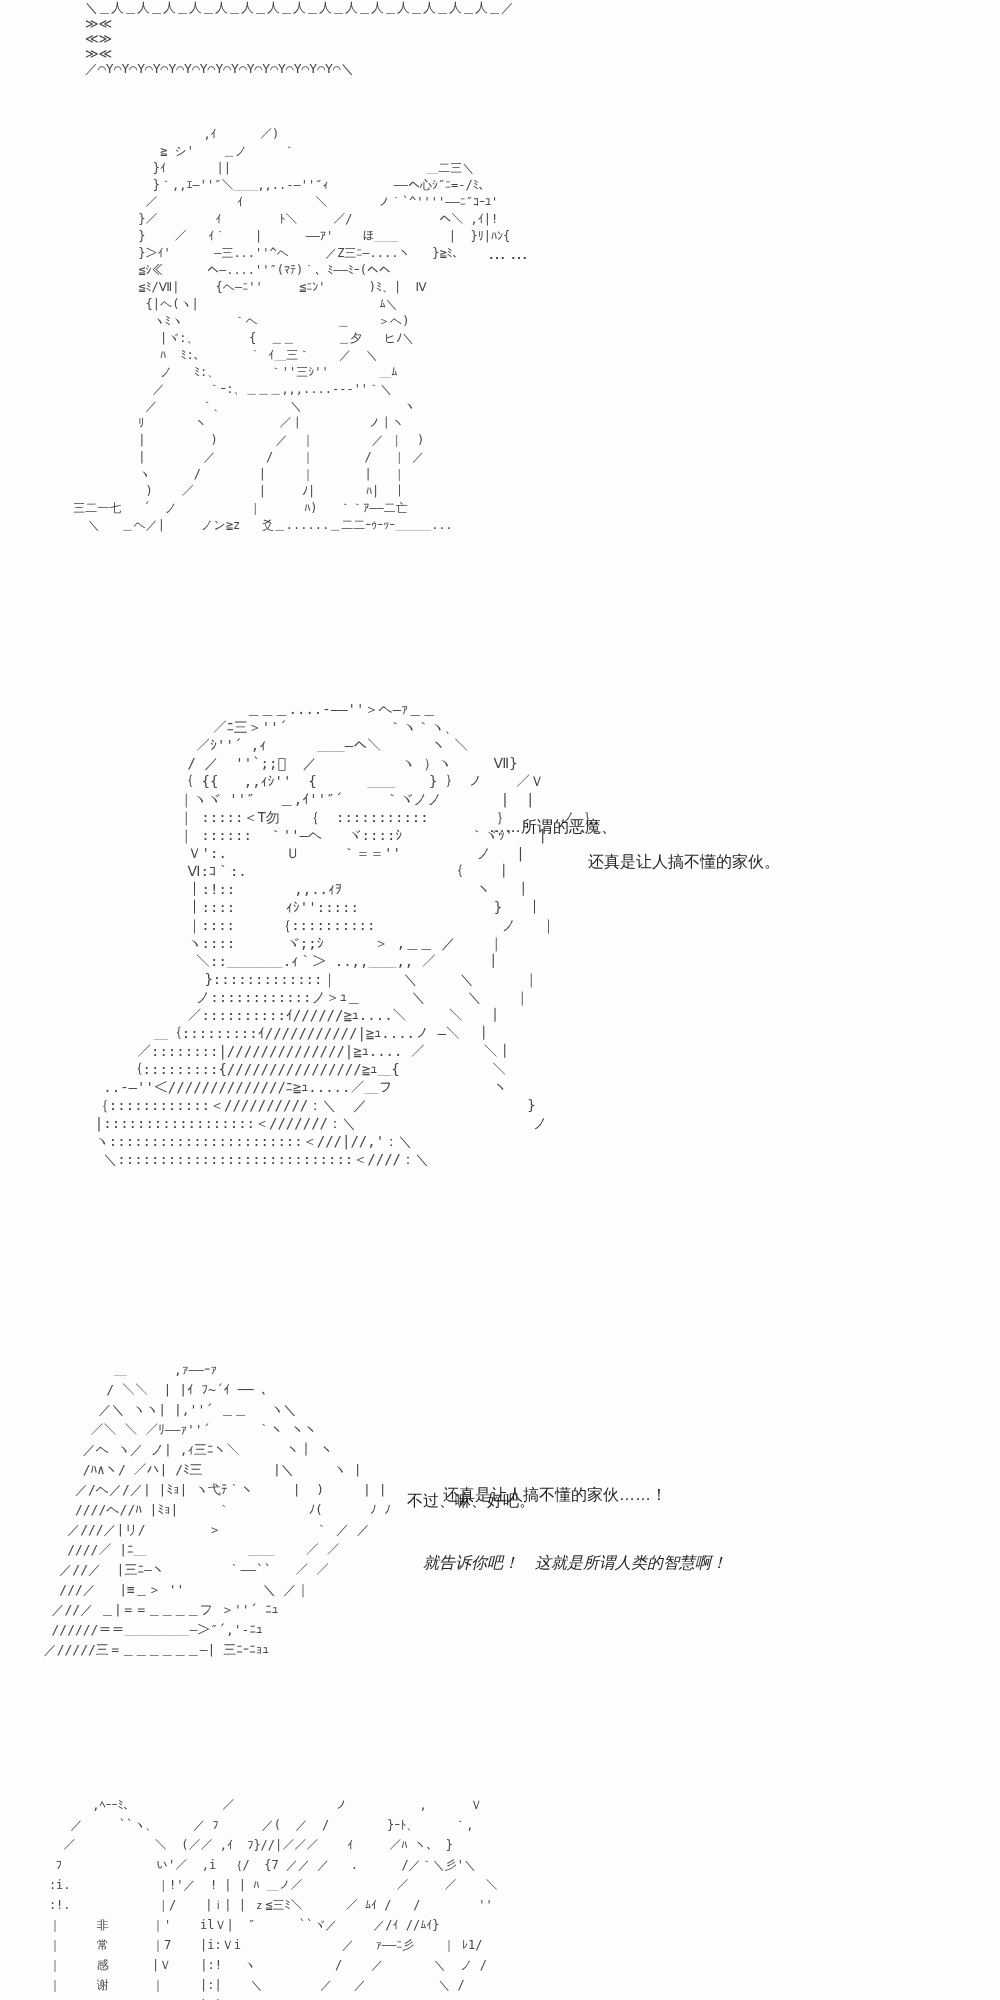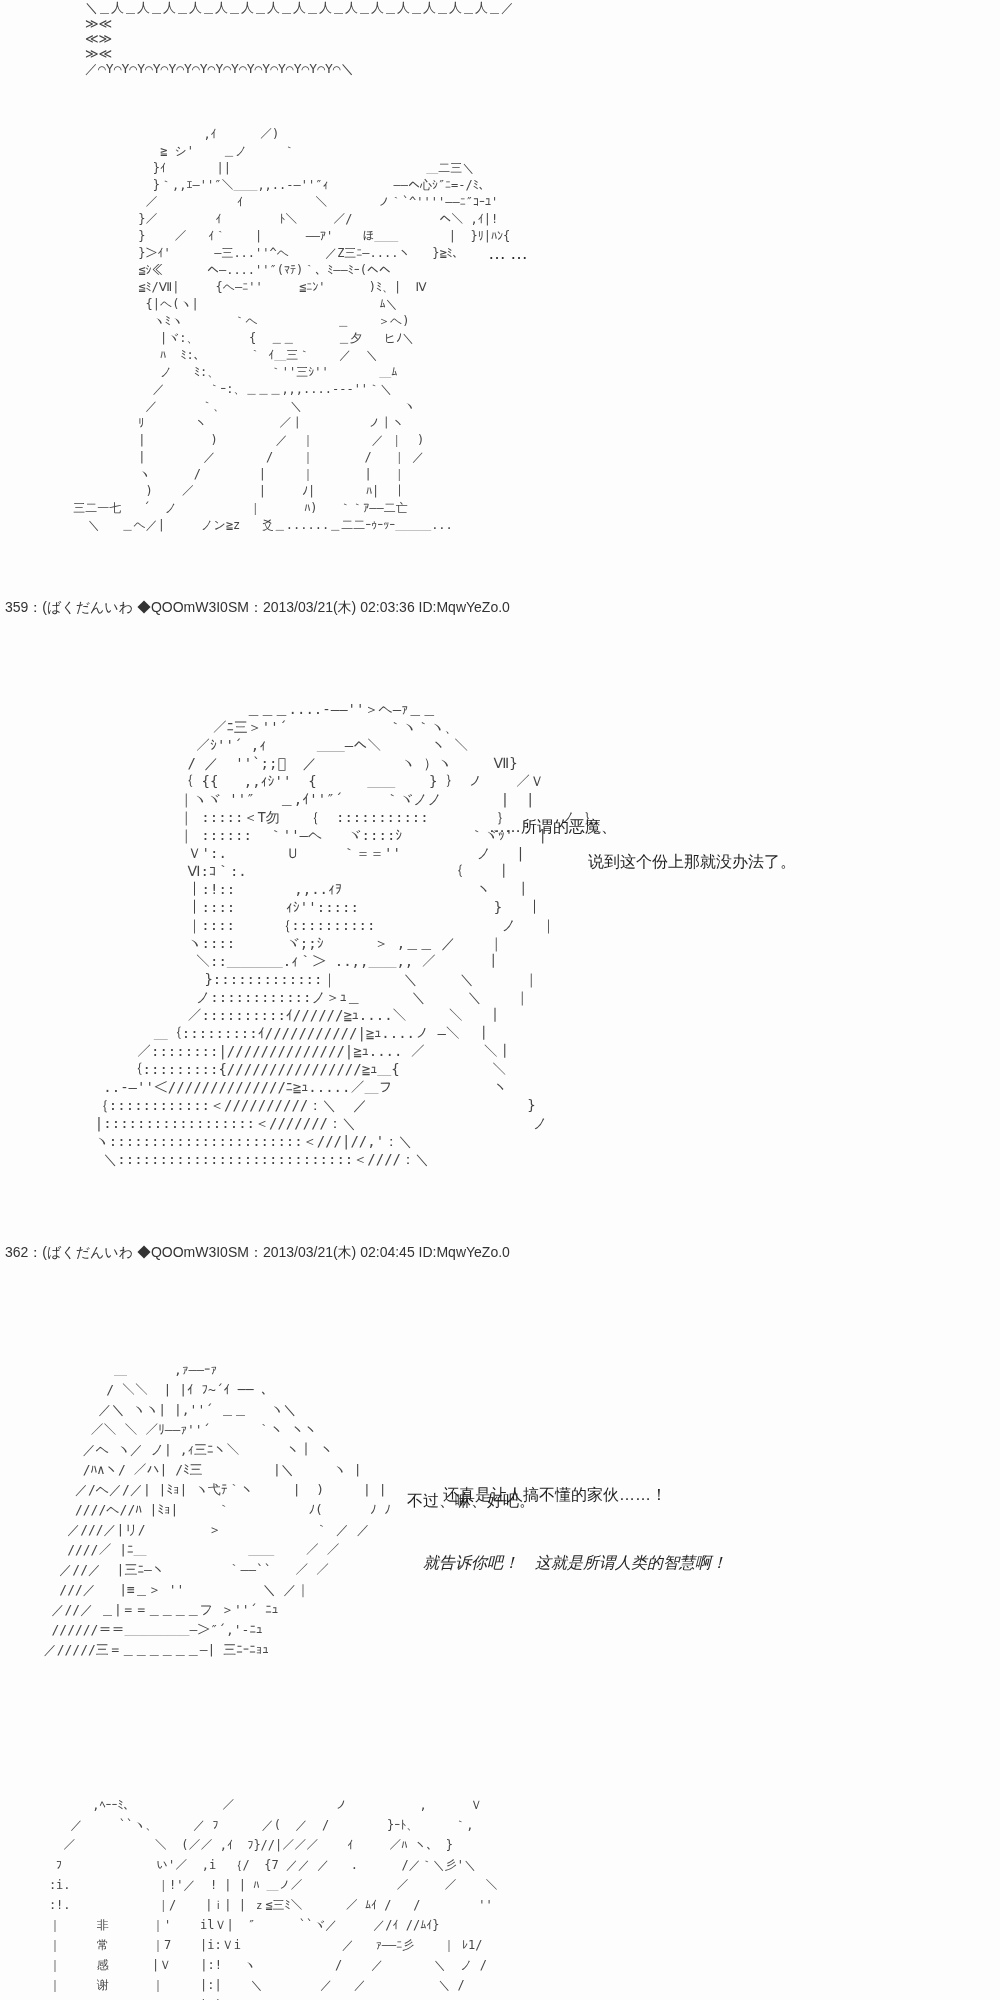--- a/index.html
+++ b/index.html
@@ -88,21 +88,20 @@
                ﾘ       ヽ          ／｜         ノ｜ヽ
                |         )        ／  ｜        ／ ｜  )
                |        ／       /    ｜       /   ｜ ／
                ヽ      /        |     ｜       |   ｜
                 )    ／         |     ﾉ|       ﾊ|  ｜
       三二一七   ´  ノ          ｜      ﾊ)   ｀｀ｱ——二亡
         ＼   ＿ヘ／|     ノン≧z   爻＿......＿二二ｰｩｰｯｰ＿＿＿...</pre>
 
   <div class="dlg dots">……</div>
 
-  <div class="post-header h359">359：(ばくだんいわ ◆QOOmW3I0SM：2013/03/21(木) 02:03:36 ID:MqwYeZo.0</div>
   <pre class="aa aa2">                    ＿＿＿....-——''＞ヘ—ｧ＿＿
                 ／ﾆ三＞''´            ｀ヽ｀ヽ、
               ／ｼ''´ ,ｨ      ＿＿—ヘ＼      ヽ ＼
              / ／  ''`;;ﾞ  ／          ヽ ）ヽ     Ⅶ}
             ｛ {{   ,,ｨｼ''  {      ＿＿    } ｝ ノ    ／Ｖ
             ｜ヽヾ ''″   ＿,ｲ''″´     ｀ヾノノ       |  |
             ｜ :::::＜T勿   ｛  :::::::::::        ｝      ノ ｝
             ｜ ::::::  ｀''—ヘ   ヾ::::ｼ        ｀ヾｯ'   |
              Ｖ':.       Ｕ     ｀＝＝''         ノ   |
              Ⅵ:ｺ｀:.                        ｛    ｜
@@ -116,23 +115,22 @@
              ／::::::::::ｲ//////≧ｭ....＼     ＼   ｜
          ＿｛:::::::::ｲ///////////|≧ｭ....ノ —＼  ｜
        ／::::::::|//////////////|≧ｭ.... ／       ＼｜
       ｛:::::::::{////////////////≧ｭ＿{           ＼
    ..-—''＜//////////////ﾆ≧ｭ.....／＿フ            ヽ
   ｛::::::::::::＜//////////：＼  ／                   }
   |::::::::::::::::::＜///////：＼                     ノ
   ヽ:::::::::::::::::::::::＜///|//,'：＼
    ＼::::::::::::::::::::::::::::＜////：＼</pre>
   <div class="dlg d2a">……所谓的恶魔、</div>
-  <div class="dlg d2b">说到这个份上那就没办法了。</div>
+  <div class="dlg d2b">还真是让人搞不懂的家伙。</div>
 
-  <div class="post-header h362">362：(ばくだんいわ ◆QOOmW3I0SM：2013/03/21(木) 02:04:45 ID:MqwYeZo.0</div>
   <pre class="aa aa3">           ＿      ,ｧ——ｰｧ
           / ＼＼  | |ｲ ﾌ~´ｲ ── 、
          ／＼ ヽヽ| |,''´ ＿＿   ヽ＼
         ／＼ ＼ ／ﾘ——ｧ''´      ｀ヽ ヽヽ
        ／ヘ ヽ／ ノ| ,ｨ三ﾆヽ＼      ヽ｜ ヽ
        /ﾊ∧ヽ/ ／ハ| /ﾐ三         |＼     ヽ |
       ／/ヘ／/／| |ﾐｮ| ヽ弋ﾃ｀ヽ     |  )     | |
       ////ヘ//ﾊ |ﾐｮ|     ｀          ﾉ(      ﾉ ﾉ
      ／///／|リ/        ＞            ｀ ／ ／
      ////／ |ﾆ＿             ＿＿    ／ ／

